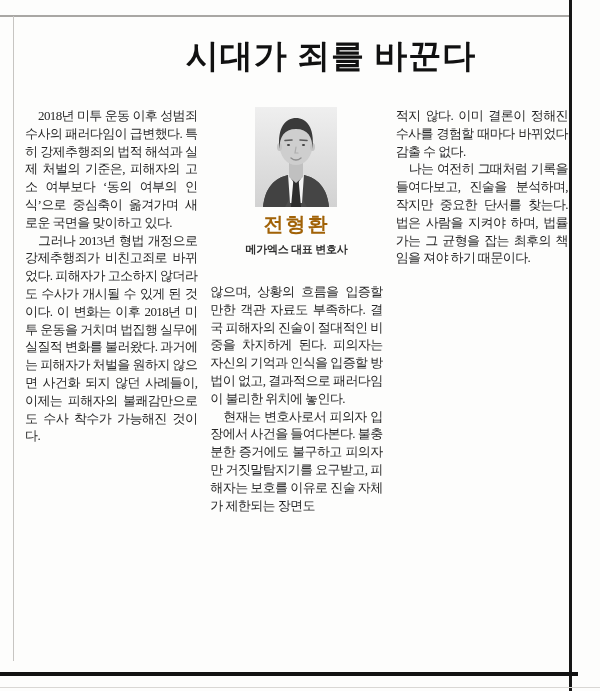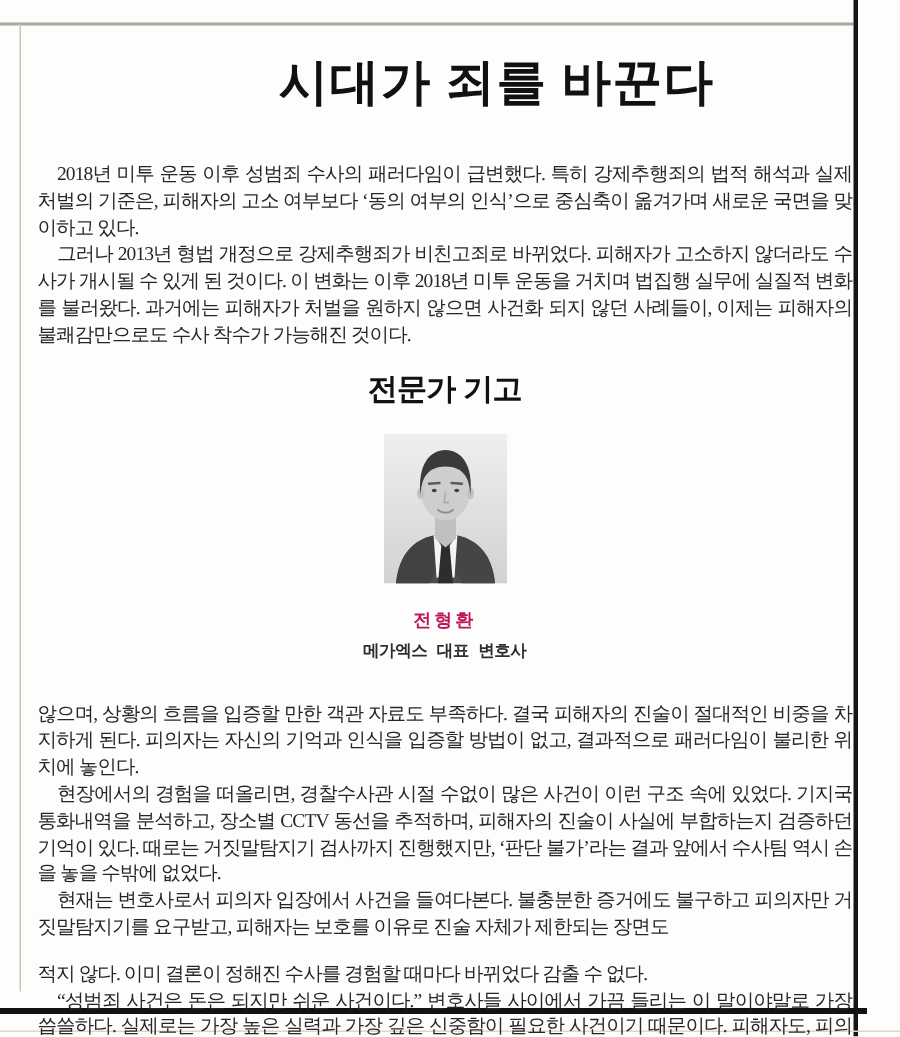--- a/index.html
+++ b/index.html
@@ -20,46 +20,46 @@
   .title{
     position:absolute;top:36px;left:13px;width:556px;margin:0;
     text-align:center;font-size:33px;line-height:40px;font-weight:bold;
     letter-spacing:1px;color:#111;
     font-family:"Liberation Serif","DejaVu Serif",serif;
     padding-left:40px;
   }
 
   .columns{
     position:absolute;top:107px;left:25px;width:543px;height:558px;
-    display:flex;gap:13px;flex-direction:column;
+    display:flex;gap:13px;
   }
   .col{flex:1 1 0;min-width:0;}
   .para{
     margin:0;font-size:13px;line-height:17.8px;letter-spacing:-0.6px;
     text-align:justify;text-indent:1em;word-break:break-all;color:#262626;
   }
   .para.cont{text-indent:0;}
 
   
   .kicker{
     text-align:center;font-size:20px;font-weight:bold;color:#111;
     letter-spacing:-0.5px;margin:1px 0 16px 0;
     font-family:"Liberation Sans","DejaVu Sans",sans-serif;
   }
   .photo{width:82px;height:100px;margin:0 auto 4px auto;}
   .photo svg{display:block;}
   .author-name{
-    text-align:center;font-size:12px;font-weight:bold;color:#be185d;
-    letter-spacing:2px;margin-top:16px;
+    text-align:center;font-size:20px;font-weight:bold;color:#a16207;
+    letter-spacing:2px;margin-top:4px;
     font-family:"Liberation Sans","DejaVu Sans",sans-serif;
   }
   .author-role{
     text-align:center;font-size:11px;font-weight:bold;color:#2e2e2e;
     letter-spacing:-0.3px;margin-top:4px;margin-bottom:26px;
-    font-family:Liberation Mono, monospace;
+    font-family:Liberation Sans, sans-serif;
   }
 </style>
 </head>
 <body>
 
 <div class="page">
 
   <div class="rule-top"></div>
   <div class="rule-left"></div>
   <div class="rule-right"></div>
@@ -70,21 +70,20 @@
 
   <div class="columns">
 
     <div class="col">
       <p class="para">2018년 미투 운동 이후 성범죄 수사의 패러다임이 급변했다. 특히 강제추행죄의 법적 해석과 실제 처벌의 기준은, 피해자의 고소 여부보다 ‘동의 여부의 인식’으로 중심축이 옮겨가며 새로운 국면을 맞이하고 있다.</p>
       <p class="para">그러나 2013년 형법 개정으로 강제추행죄가 비친고죄로 바뀌었다. 피해자가 고소하지 않더라도 수사가 개시될 수 있게 된 것이다. 이 변화는 이후 2018년 미투 운동을 거치며 법집행 실무에 실질적 변화를 불러왔다. 과거에는 피해자가 처벌을 원하지 않으면 사건화 되지 않던 사례들이, 이제는 피해자의 불쾌감만으로도 수사 착수가 가능해진 것이다.</p>
 
     </div>
 
     <div class="col">
-      <div class="kicker">전문가 기고</div>
 
       <div class="photo">
         <svg width="82" height="100" viewBox="0 0 82 100" xmlns="http://www.w3.org/2000/svg">
           <defs>
             <linearGradient id="pbg" x1="0" y1="0" x2="0" y2="1">
               <stop offset="0" stop-color="#efefef"></stop>
               <stop offset="1" stop-color="#d2d2d2"></stop>
             </linearGradient>
           </defs>
           <rect x="0" y="0" width="82" height="100" fill="url(#pbg)"></rect>
@@ -115,24 +114,22 @@
           <path d="M41,40 L40,46 L43,46" stroke="#adadad" stroke-width="1.2" fill="none" stroke-linecap="round"></path>
 
           <path d="M36,51 C39,53.5 43,53.5 46,51" stroke="#8f8f8f" stroke-width="1.4" fill="none" stroke-linecap="round"></path>
         </svg>
       </div>
 
       <div class="author-name">전형환</div>
       <div class="author-role">메가엑스 대표 변호사</div>
 
       <p class="para cont">않으며, 상황의 흐름을 입증할 만한 객관 자료도 부족하다. 결국 피해자의 진술이 절대적인 비중을 차지하게 된다. 피의자는 자신의 기억과 인식을 입증할 방법이 없고, 결과적으로 패러다임이 불리한 위치에 놓인다.</p>
-      <p class="para">현장에서의 경험을 떠올리면, 경찰수사관 시절 수없이 많은 사건이 이런 구조 속에 있었다. 기지국 통화내역을 분석하고, 장소별 CCTV 동선을 추적하며, 피해자의 진술이 사실에 부합하는지 검증하던 기억이 있다. 때로는 거짓말탐지기 검사까지 진행했지만, ‘판단 불가’라는 결과 앞에서 수사팀 역시 손을 놓을 수밖에 없었다.</p>
       <p class="para">현재는 변호사로서 피의자 입장에서 사건을 들여다본다. 불충분한 증거에도 불구하고 피의자만 거짓말탐지기를 요구받고, 피해자는 보호를 이유로 진술 자체가 제한되는 장면도</p>
     </div>
 
     <div class="col">
       <p class="para cont">적지 않다. 이미 결론이 정해진 수사를 경험할 때마다 바뀌었다 감출 수 없다.</p>
-      <p class="para">“성범죄 사건은 돈은 되지만 쉬운 사건이다.” 변호사들 사이에서 가끔 들리는 이 말이야말로 가장 씁쓸하다. 실제로는 가장 높은 실력과 가장 깊은 신중함이 필요한 사건이기 때문이다. 피해자도, 피의자도 누군가의 아들이고 딸이며, 부모이기 때문이다.</p>
       <p class="para"><span>나는 여전히 그때처럼 기록을 들여다보고, 진술을 분석하며, 작지만 중요한 단서를 찾는다. 법은 사람을 지켜야 하며, 법률가는 그 균형을 잡는 최후의 책임을 져야 하기 때문이다.</span></p>
     </div>
 
   </div>
 </div>
 
 </body></html>

